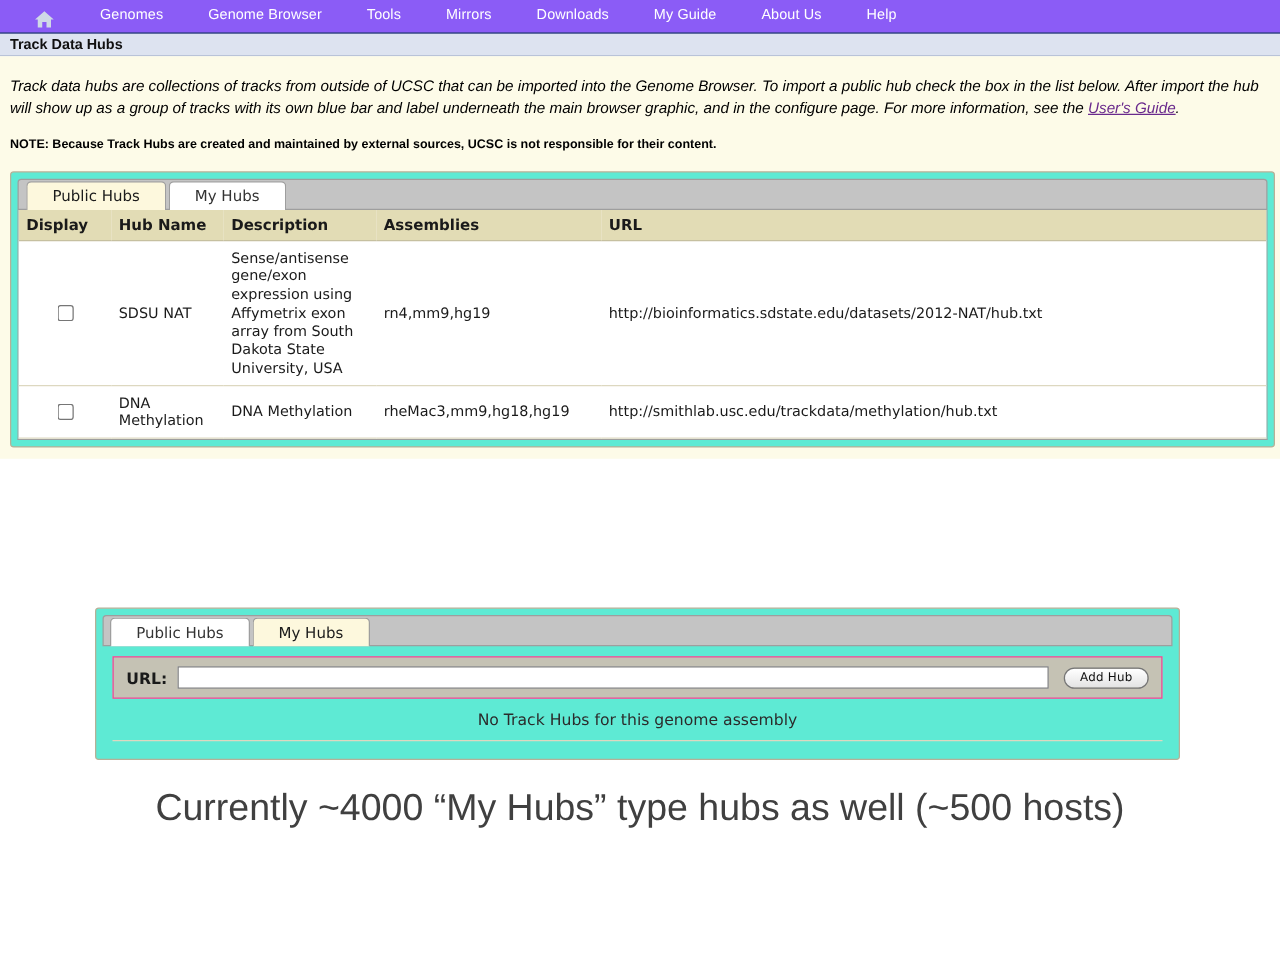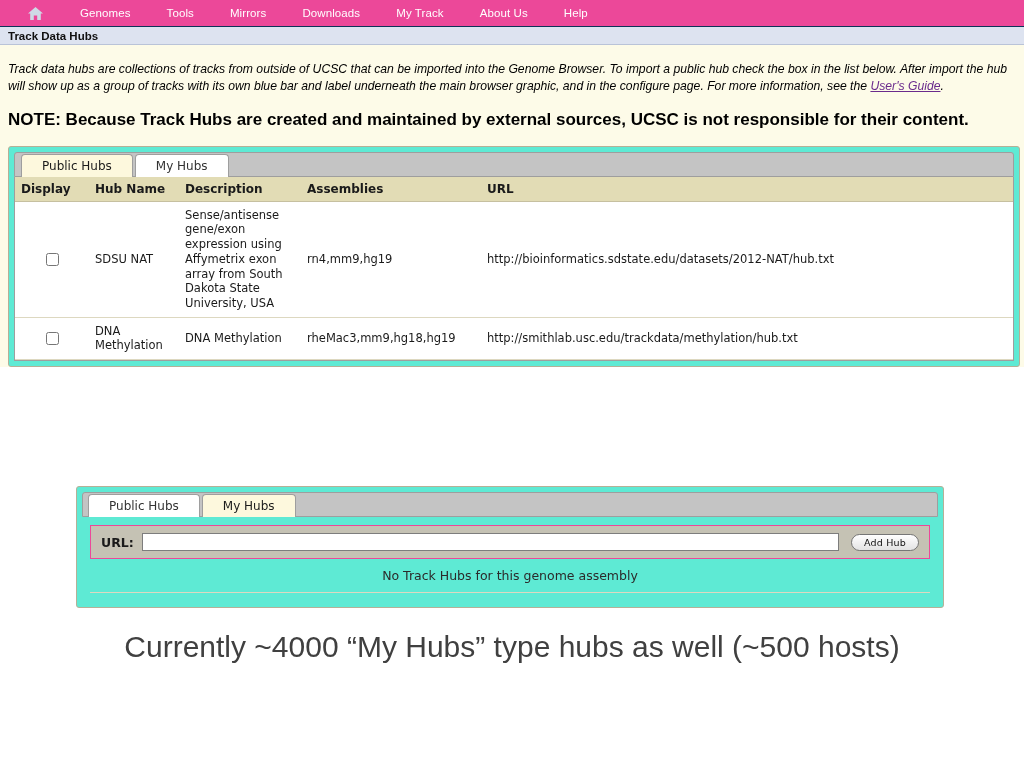--- a/index.html
+++ b/index.html
@@ -12,23 +12,23 @@
     height: 768px;
     background: #ffffff;
     font-family: "DejaVu Sans", "Liberation Sans", sans-serif;
     overflow: hidden;
     position: relative;
   }
 
   
   .navbar {
     height: 27px;
-    background: #ec4899;
-    display: flex;
-    align-items: center;
+    background: #8b5cf6;
+    display: flex;
+    align-items: flex-end;
     padding: 0 0 0 22px;
     box-sizing: border-box;
     border-bottom: 1px solid #0d3358;
   }
   .nav-home {
     width: 26px;
     height: 22px;
     display: flex;
     align-items: center;
     justify-content: center;
@@ -80,21 +80,21 @@
     font-family: "Liberation Sans", sans-serif;
     margin: 0 0 14px 0;
     max-width: 1006px;
     font-style: italic;
   }
   .intro a {
     color: #6a2a8c;
     text-decoration: underline;
   }
   .note {
-    font-size: 17px;
+    font-size: 10px;
     font-weight: bold;
     color: #000000;
     font-family: "Liberation Sans", sans-serif;
     margin: 0 0 16px 0;
   }
 
   
   .hub-panel {
     border: 1px solid #b6b097;
     background: #5eead4;
@@ -276,24 +276,25 @@
 </head>
 <body>
 
 <div class="navbar">
   <div class="nav-home">
     <svg width="17" height="15" viewBox="0 0 17 15" aria-hidden="true">
       <path d="M8.5 1 L16 7.6 L13.8 7.6 L13.8 14 L10.2 14 L10.2 9.6 L6.8 9.6 L6.8 14 L3.2 14 L3.2 7.6 L1 7.6 Z" fill="#cfd9e6"></path>
     </svg>
   </div>
   <div class="nav-item">Genomes</div>
+  <div class="nav-item">Genome Browser</div>
   <div class="nav-item">Tools</div>
   <div class="nav-item">Mirrors</div>
   <div class="nav-item">Downloads</div>
-  <div class="nav-item">My Track</div>
+  <div class="nav-item">My Guide</div>
   <div class="nav-item">About Us</div>
   <div class="nav-item">Help</div>
 </div>
 
 <div class="title-band">
   <span class="title-text">Track Data Hubs</span>
 </div>
 
 <div class="content">
 

